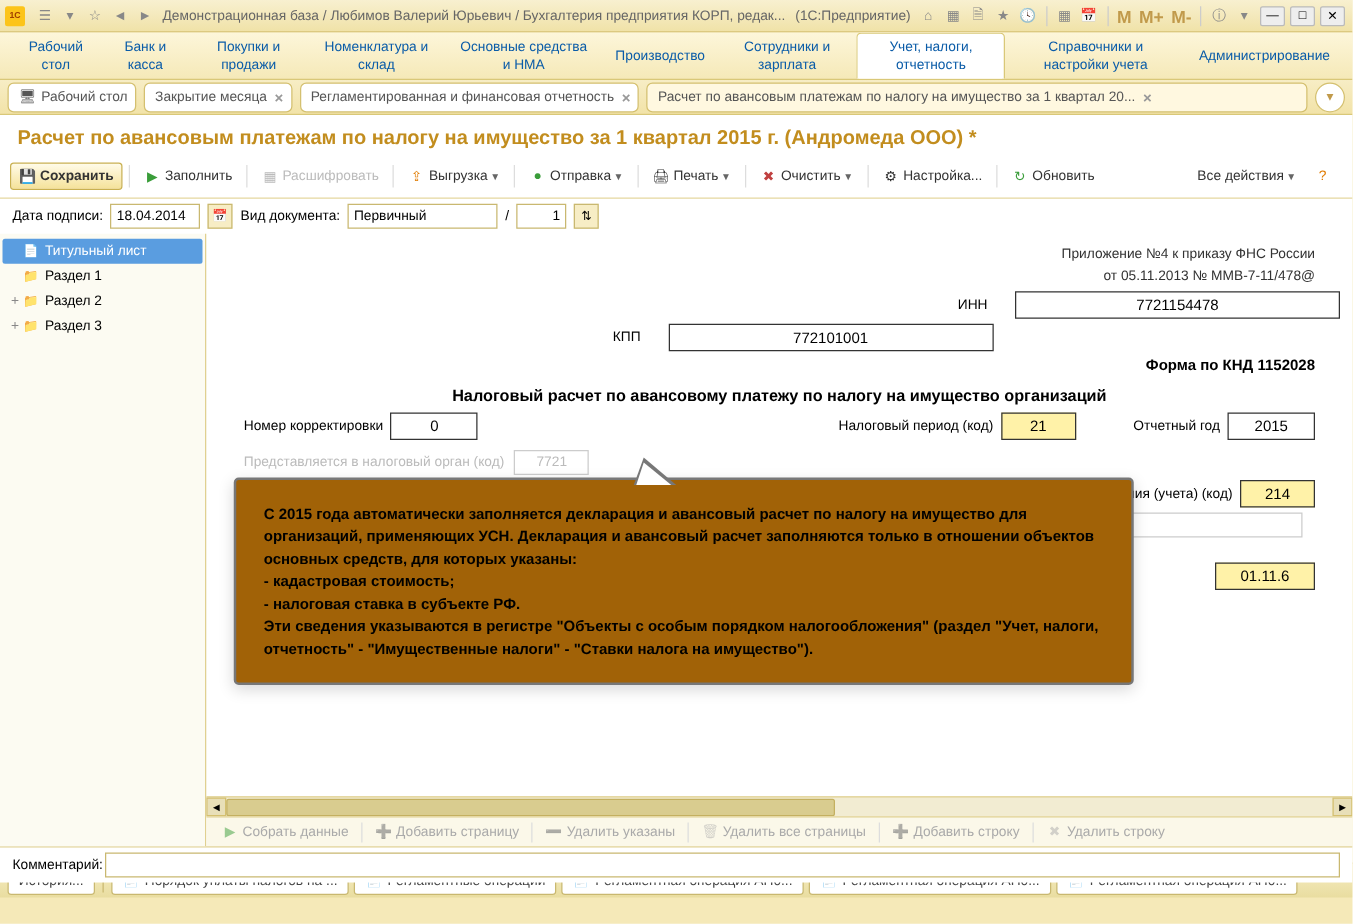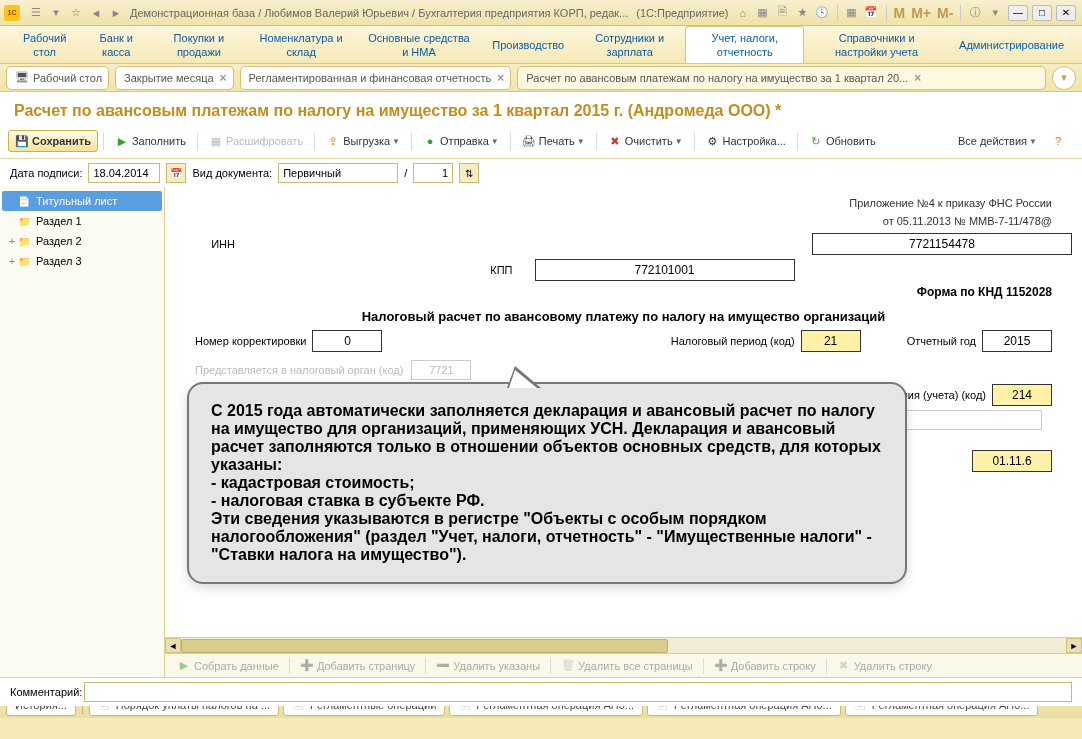--- a/index.html
+++ b/index.html
@@ -72,21 +72,21 @@
 .smallfield.hl { background: #fff2a8; }
 .longline { display: flex; align-items: center; justify-content: flex-end; gap: 6px; padding: 2px 20px; }
 
 .ghostrow { color: #bbb; font-size: 11px; padding: 2px 20px; }
 .ghostfield { border: 1px solid #ccc; height: 20px; display: inline-block; min-width: 200px; }
 
 .attachrow { text-align: center; font-size: 11px; margin: 10px 0 4px; }
 .attachrow .blank { display: inline-block; border: 1px solid #333; background: #fff2a8; width: 60px; height: 20px; vertical-align: middle; margin: 0 4px; }
 
 
-.callout { position: absolute; left: 22px; top: 195px; width: 720px; background: #e5e5e5; border: 2px solid #777; border-radius: 16px; padding: 18px 22px; font-size: 16px; line-height: 18px; z-index: 50; box-shadow: 0 4px 12px rgba(0,0,0,.15); }
+.callout { position: absolute; left: 22px; top: 195px; width: 720px; background: #a16207; border: 2px solid #777; border-radius: 4px; padding: 18px 22px; font-size: 12px; line-height: 18px; z-index: 50; box-shadow: 0 4px 12px rgba(0,0,0,.15); }
 .callout::after { content: ""; position: absolute; top: -14px; left: 320px; width: 0; height: 0; border-left: 6px solid transparent; border-right: 22px solid transparent; border-bottom: 18px solid #fff; }
 .callout::before { content: ""; position: absolute; top: -18px; left: 318px; width: 0; height: 0; border-left: 8px solid transparent; border-right: 26px solid transparent; border-bottom: 22px solid #777; }
 
 
 .hscroll { height: 16px; background: #f2ecd2; border-top: 1px solid #e0d090; display: flex; }
 .hscroll .arrow { width: 16px; background: #e8dfb8; border: 1px solid #d4c070; text-align: center; font-size: 9px; line-height: 14px; cursor: pointer; }
 .hscroll .track { flex: 1; position: relative; }
 .hscroll .thumb { position: absolute; height: 14px; top: 1px; background: #d9cc8f; border: 1px solid #c4b060; border-radius: 2px; }
 
 
@@ -299,21 +299,21 @@
           <span class="fico orange">📁</span>
           <span>Раздел 3</span>
         </div>
     </div>
 
     <div class="formpane">
       <div class="formbody">
         <div class="form-appx">Приложение №4 к приказу ФНС России</div>
         <div class="form-appx">от 05.11.2013 № ММВ-7-11/478@</div>
 
-        <div class="frow" style="justify-content:space-between; gap:12px">
+        <div class="frow" style="justify-content:flex-end; gap:12px">
           <label style="width:60px">ИНН</label>
           <div class="yfield" style="width:260px">7721154478</div>
         </div>
         <div class="frow" style="justify-content:center; gap:12px">
           <label style="width:60px">КПП</label>
           <div class="yfield" style="width:260px">772101001</div>
         </div>
 
         <div class="knd">Форма по КНД 1152028</div>
         <div class="formh2">Налоговый расчет по авансовому платежу по налогу на имущество организаций</div>

